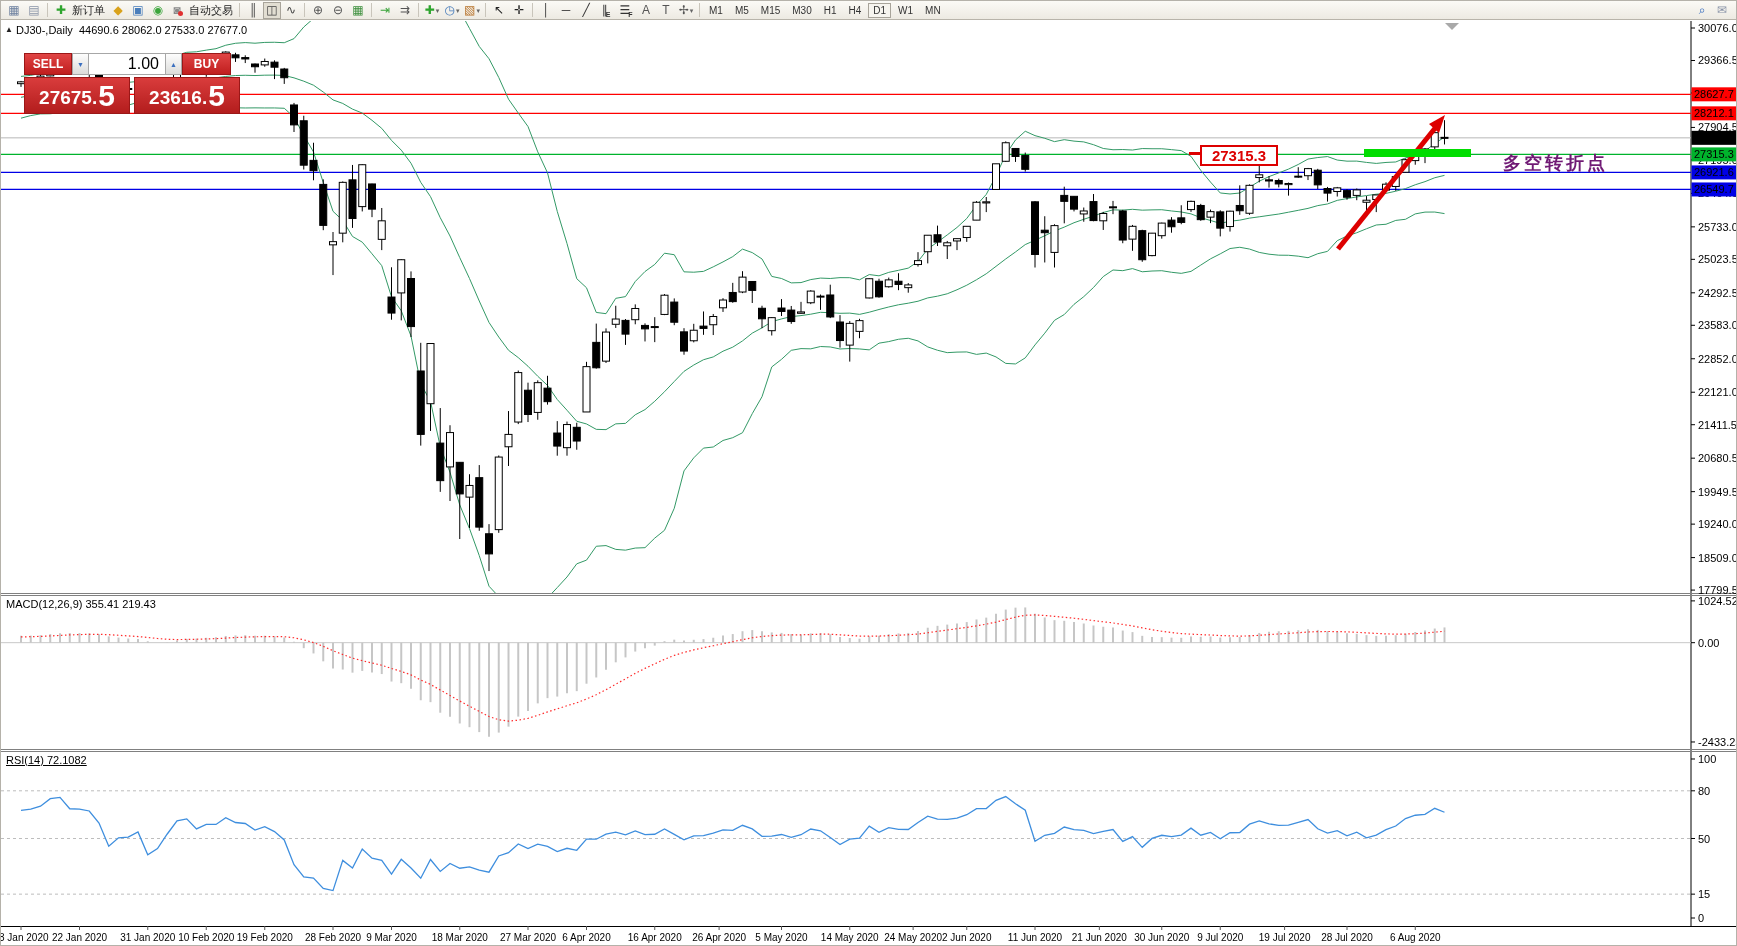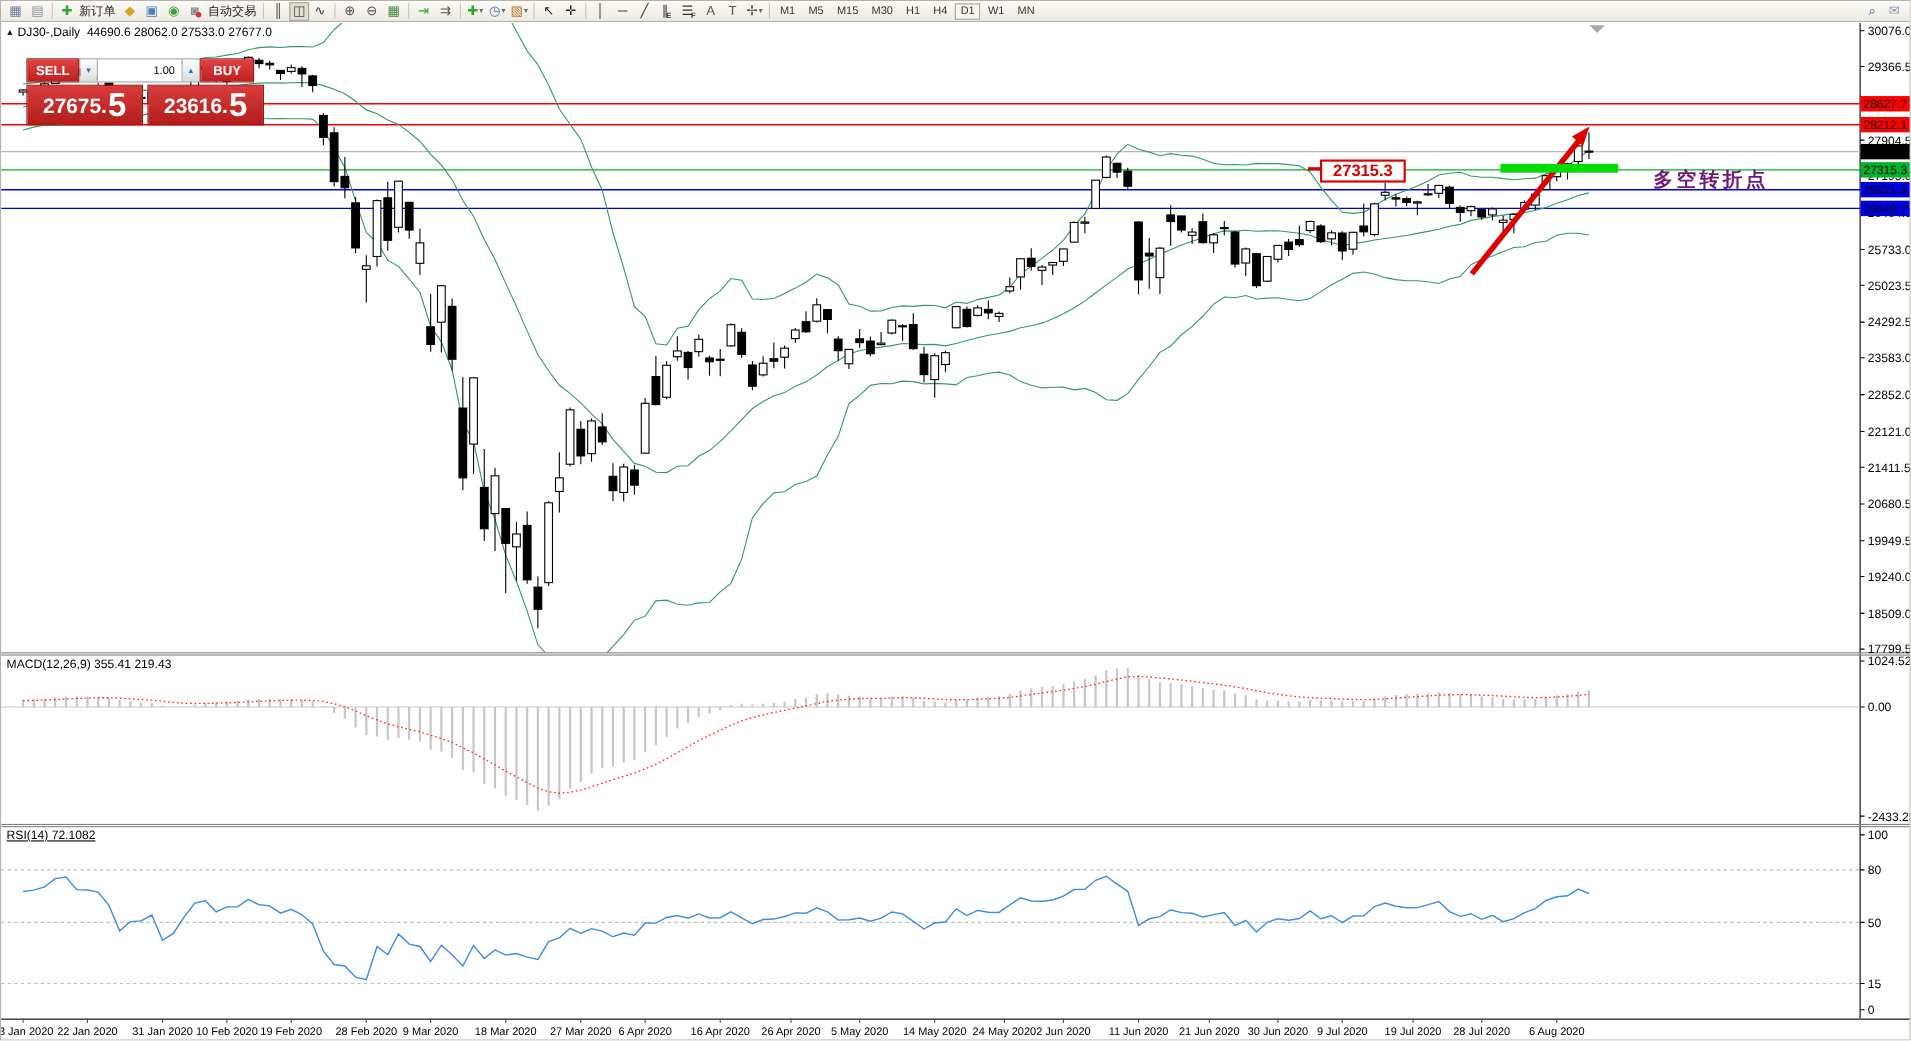--- a/index.html
+++ b/index.html
@@ -23,21 +23,21 @@
   #collapse-tri{position:absolute;left:4px;top:24px;font-size:8px;color:#222;z-index:31;}
   #chart-title{position:absolute;left:15px;top:23px;font-size:11px;color:#000;z-index:31;white-space:pre;}
   #panel{position:absolute;left:3px;top:52px;width:216px;z-index:31;margin-left:20px;}
   .p-row1{display:flex;height:22px;}
   .btn-red{background:linear-gradient(#e04444,#c01e1e);color:#fff;font-size:12px;font-weight:bold;
            display:flex;align-items:center;justify-content:center;border:1px solid #9b1717;box-sizing:border-box;}
   #sell-btn{width:48px;}#buy-btn{width:49px;}
   .spin{width:17px;background:linear-gradient(#fdfdfd,#dcdcda);border:1px solid #a7a7a7;box-sizing:border-box;
         display:flex;align-items:center;justify-content:center;font-size:7px;color:#3a6fbf;}
   #vol-input{width:76px;border:1px solid #a7a7a7;border-left:none;border-right:none;text-align:right;
-             font-size:10px;padding:0 6px 0 0;box-sizing:border-box;font-family:"Liberation Sans",sans-serif;}
+             font-size:16px;padding:0 6px 0 0;box-sizing:border-box;font-family:"Liberation Sans",sans-serif;}
   .p-row2{display:flex;margin-top:2px;height:37px;justify-content:flex-end;}
   .price-box{background:linear-gradient(#d93c3c,#b31d1d);border:1px solid #9b1717;color:#fff;
              display:flex;align-items:flex-end;justify-content:center;box-sizing:border-box;padding-bottom:2px;}
   #sell-price{width:106px;margin-right:4px;}#buy-price{width:106px;}
   .pb-main{font-size:19px;font-weight:bold;line-height:26px;}
   .pb-big{font-size:30px;font-weight:bold;line-height:30px;margin-left:1px;}
   
   .pane-label{position:absolute;left:5px;font-size:11px;color:#000;z-index:20;text-align:center;}
   
   #price-flag{position:absolute;left:1199px;top:144px;width:78px;height:21px;border:2px solid #dd0000;

